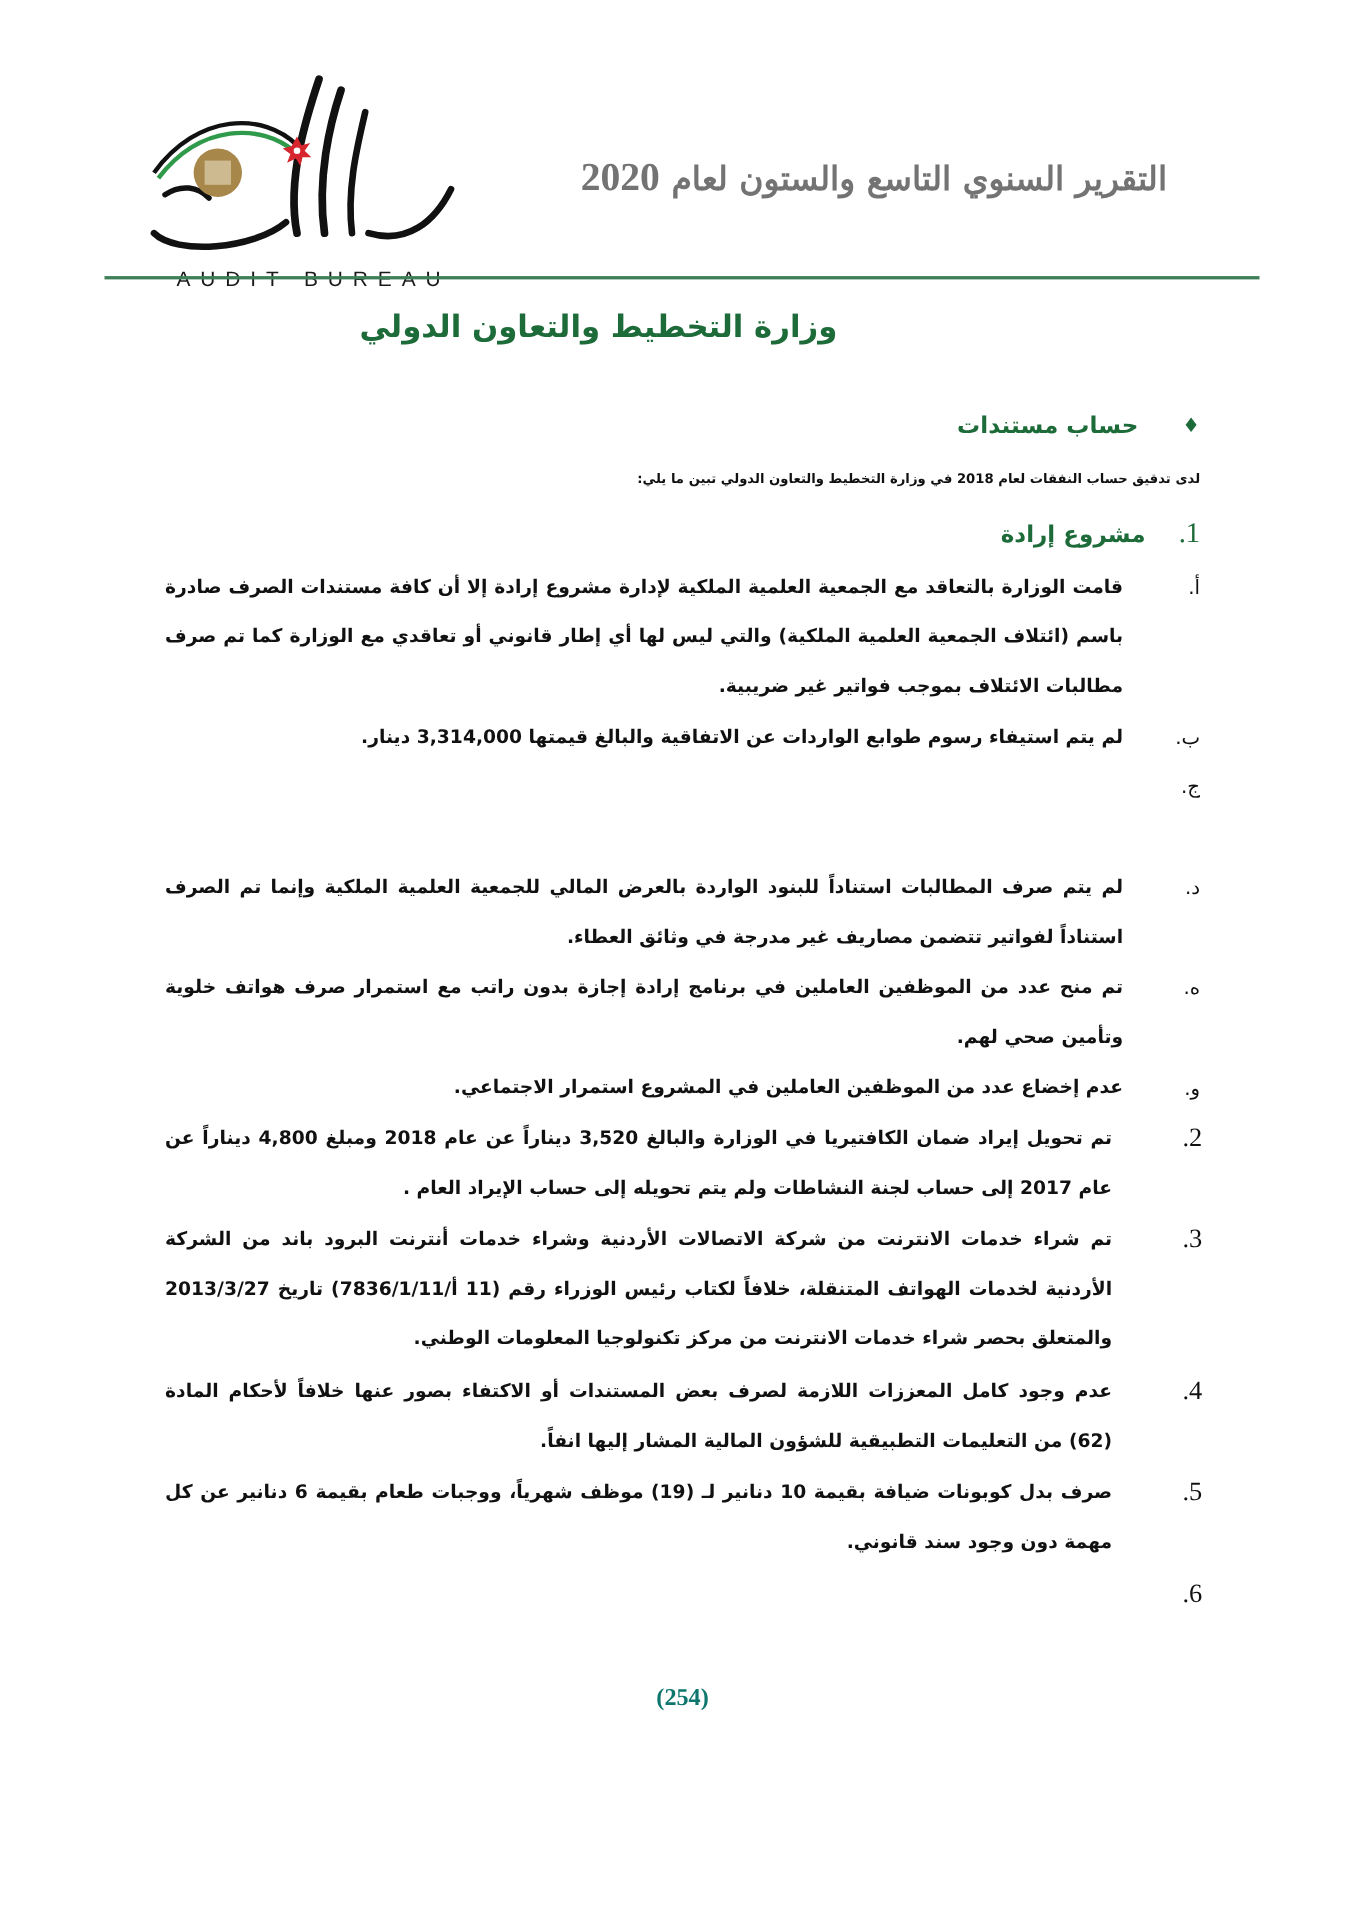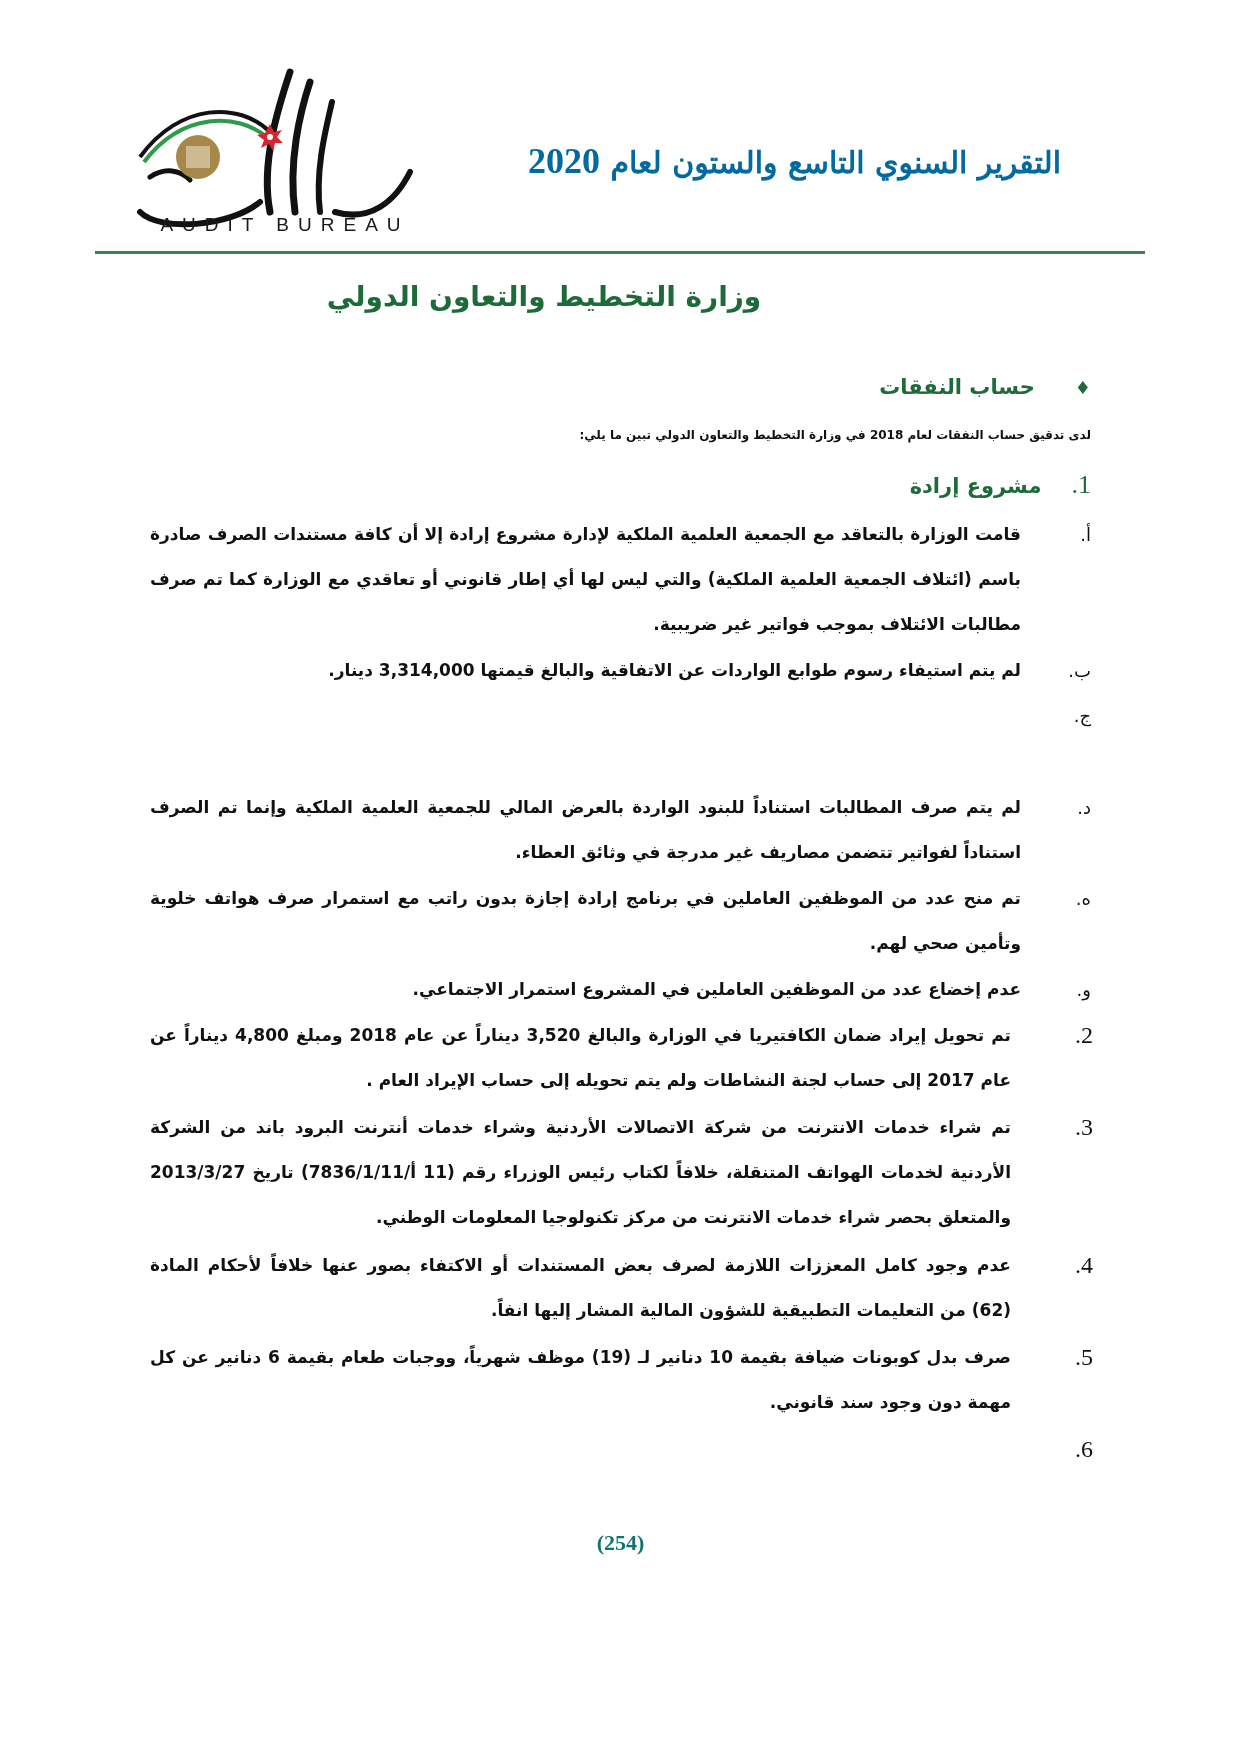--- a/index.html
+++ b/index.html
@@ -12,28 +12,28 @@
       overflow: hidden;
     }
     
     .header { position: absolute; top: 0; left: 0; width: 1241px; height: 256px; }
     .logo {
       position: absolute; left: 120px; top: 62px; width: 300px; height: 190px;
       direction: ltr;
     }
     .logo svg { position: absolute; left: 0; top: 0; }
     .logo-caption {
-      position: absolute; left: 30px; top: 152px; width: 270px;
+      position: absolute; left: 30px; top: 182px; width: 270px;
       font-family: "Liberation Sans", sans-serif; font-size: 19px; letter-spacing: 9px;
       color: #1a1a1a; text-align: center;
     }
     .report-title {
       position: absolute; right: 180px; top: 140px;
       font-family: "DejaVu Serif", serif; font-weight: bold;
-      font-size: 30px; color: #0369a1; white-space: nowrap;
+      font-size: 30px; color: #737373; white-space: nowrap;
     }
     .report-title .year { font-family: "Liberation Serif", serif; font-size: 36px; }
     .header-rule {
       position: absolute; left: 95px; top: 251px; width: 1050px; height: 3px;
       background: #3f7f58;
     }
     .ministry-title {
       position: absolute; left: 0; width: 1088px; top: 280px; text-align: center;
       font-family: "DejaVu Sans", sans-serif; font-weight: bold; font-size: 28px;
       color: #1e6b3a;
@@ -98,21 +98,21 @@
     <span>التقرير السنوي التاسع والستون لعام</span>
     <span class="year">2020</span>
   </div>
   <div class="header-rule"></div>
 </div>
 
 <div class="ministry-title">وزارة التخطيط والتعاون الدولي</div>
 
 <div class="section-heading">
   <span class="bullet">♦</span>
-  <span>حساب النفقات</span>
+  <span>حساب مستندات</span>
 </div>
 <div class="intro">لدى تدقيق حساب النفقات لعام 2018 في وزارة التخطيط والتعاون الدولي تبين ما يلي:</div>
 <div class="sub-heading">
   <span class="num">1.</span>
   <span>مشروع إرادة</span>
 </div>
 
 <div class="item alpha" style="top:512px;">
   <span class="marker">أ.</span>
   <span>قامت الوزارة بالتعاقد مع الجمعية العلمية الملكية لإدارة مشروع إرادة إلا أن كافة مستندات الصرف صادرة باسم (ائتلاف الجمعية العلمية الملكية) والتي ليس لها أي إطار قانوني أو تعاقدي مع الوزارة كما تم صرف مطالبات الائتلاف بموجب فواتير غير ضريبية.</span>

